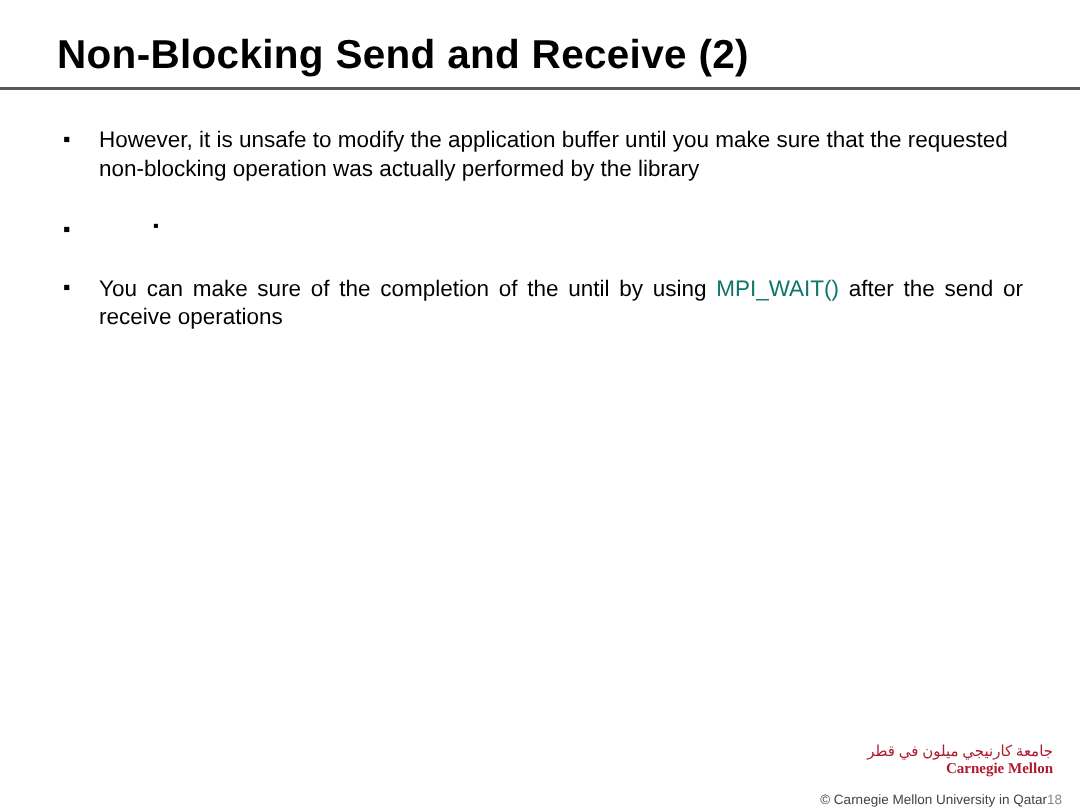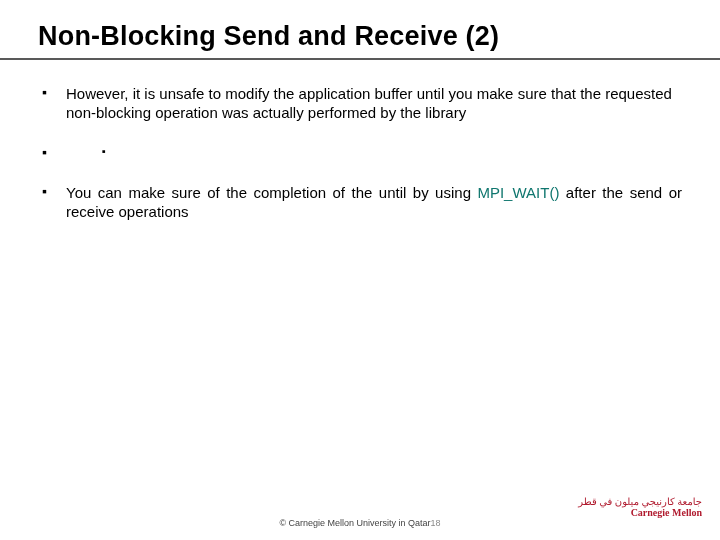--- a/index.html
+++ b/index.html
@@ -8,21 +8,21 @@
   .title{font-size:27px;font-weight:700;letter-spacing:.2px;margin:0 0 6px 0;line-height:1.1}
   .rule{border:none;border-top:2px solid #595959;margin:6px -38px 24px -38px}
   ul{list-style:none;margin:0;padding:0}
   .lvl1>li{font-size:15px;line-height:1.28;margin:0 0 22px 0;position:relative;padding-left:28px;text-align:left}
   .lvl1>li.justify{text-align:justify}
   .lvl1>li::before{content:"\25AA";position:absolute;left:4px;top:0;font-size:14px;color:#000}
   .lvl2{margin:12px 0 0 36px}
   .lvl2>li{font-size:13px;line-height:1.3;margin:0 0 8px 0;position:relative;padding-left:20px;text-align:justify}
   .lvl2>li::before{content:"\25AA";position:absolute;left:0;top:0;font-size:11px;color:#000}
   .hl{color:#0f766e}
-  .footer{position:absolute;left:0;right:0;bottom:10px;padding:0 12px;display:flex;align-items:flex-end;justify-content:center}
+  .footer{position:absolute;left:0;right:0;bottom:0;padding:0 12px;display:flex;align-items:flex-end;justify-content:flex-end}
   .copy{font-size:9px;color:#444;padding-bottom:2px}
   .pg{font-size:9px;color:#8a8a8a;padding-bottom:2px}
   .logo{position:absolute;right:18px;bottom:22px;display:flex;flex-direction:column;align-items:flex-end;gap:0}
   .logo .ar{font-size:10px;color:#b01a2e;font-family:"Times New Roman",serif;letter-spacing:.5px}
   .logo .en{font-size:10px;color:#b01a2e;font-weight:700;font-family:"Times New Roman",serif}
 </style>
 </head>
 <body>
 
 <div class="slide">

